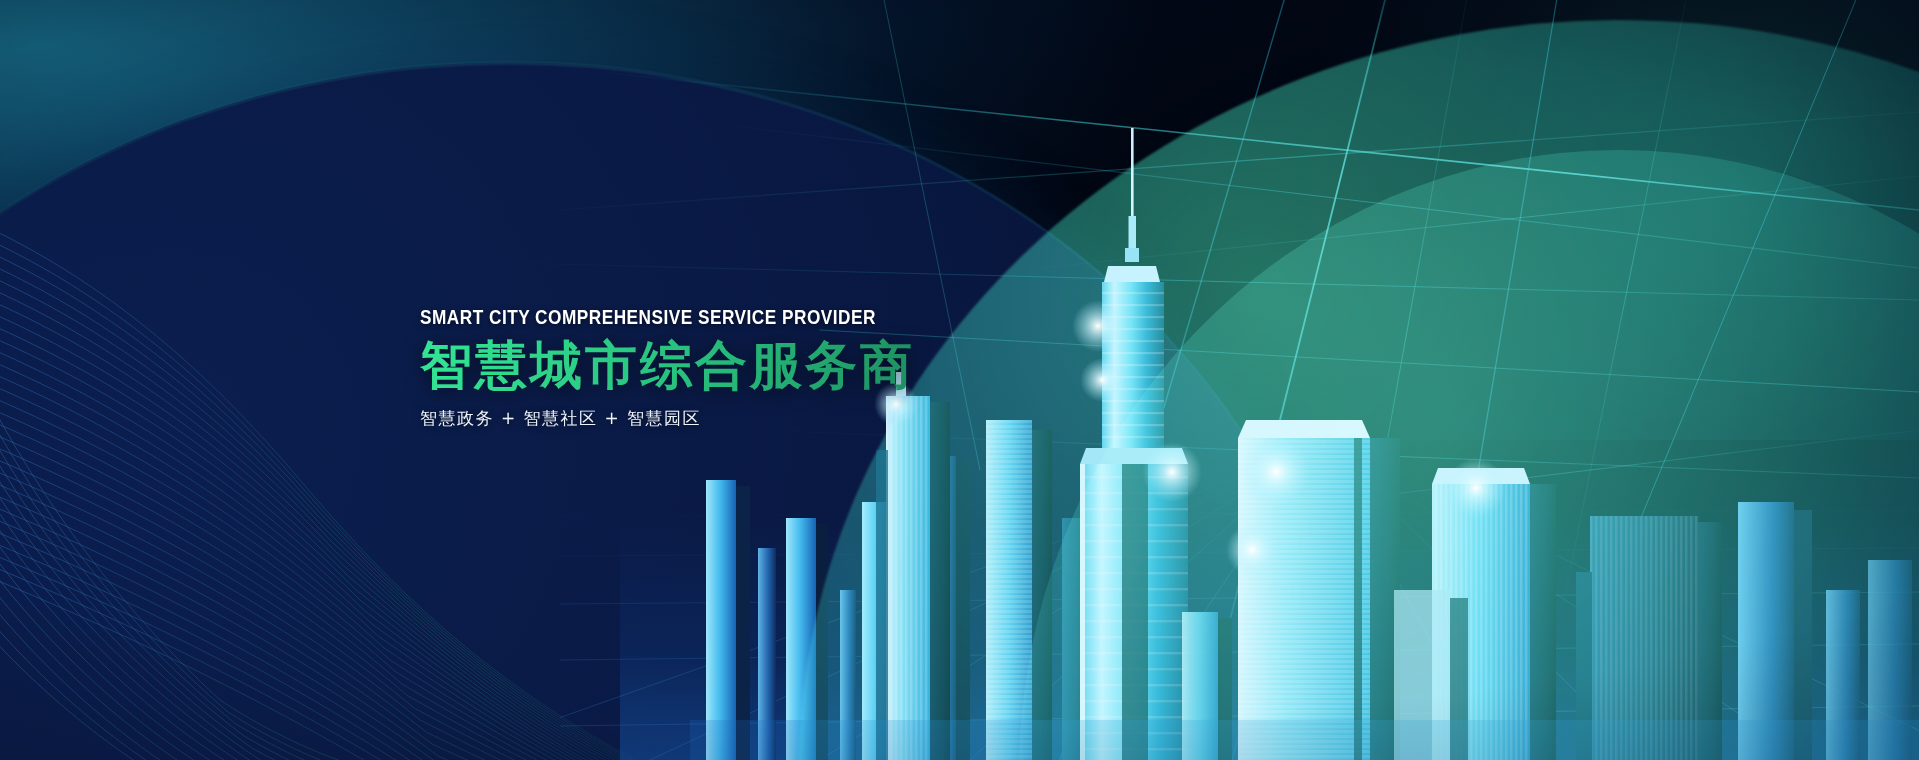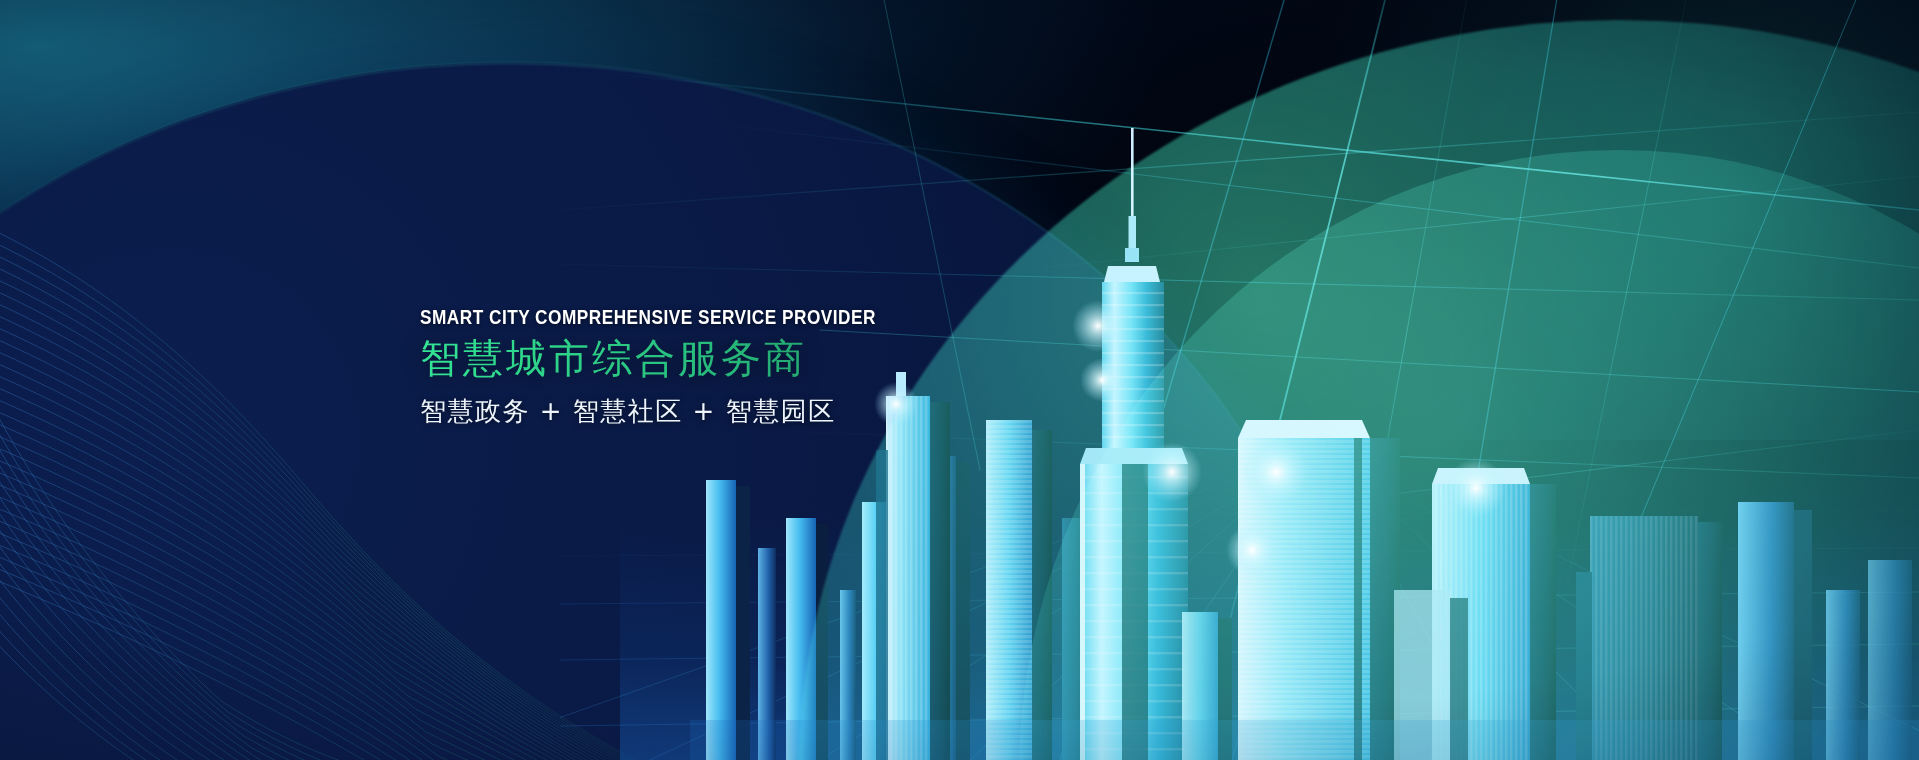--- a/index.html
+++ b/index.html
@@ -127,38 +127,38 @@
     color: #ffffff;
     transform: scaleX(.82);
     transform-origin: left center;
     white-space: nowrap;
     text-shadow: 0 1px 6px rgba(0,0,0,.6);
     margin: 0 0 10px 0;
     line-height: 1;
   }
   .headline {
     font-family: "DejaVu Sans", "Liberation Sans", sans-serif;
-    font-weight: 400;
-    font-size: 40px;
+    font-weight: 700;
+    font-size: 52px;
     line-height: 1.08;
     letter-spacing: 3px;
     margin: 0;
     white-space: nowrap;
     background: linear-gradient(100deg, #2fe08f 0%, #2ed48a 22%, #27bd7c 48%, #1f9a69 72%, #18growth 100%);
     background: linear-gradient(100deg, #33e594 0%, #2ed489 20%, #28c07e 42%, #21a26c 66%, #1a7f57 86%, #176f4c 100%);
     -webkit-background-clip: text;
     background-clip: text;
     color: transparent;
     -webkit-text-fill-color: transparent;
     filter: drop-shadow(0 3px 10px rgba(0,0,0,.55));
   }
   .subline {
     font-family: "DejaVu Sans", "Liberation Sans", sans-serif;
     font-weight: 400;
-    font-size: 26px;
+    font-size: 17px;
     letter-spacing: 1.5px;
     color: #eef4fb;
     margin: 14px 0 8px 0;
     white-space: nowrap;
     text-shadow: 0 1px 6px rgba(0,0,0,.65);
   }
 </style>
 </head>
 <body>
 

